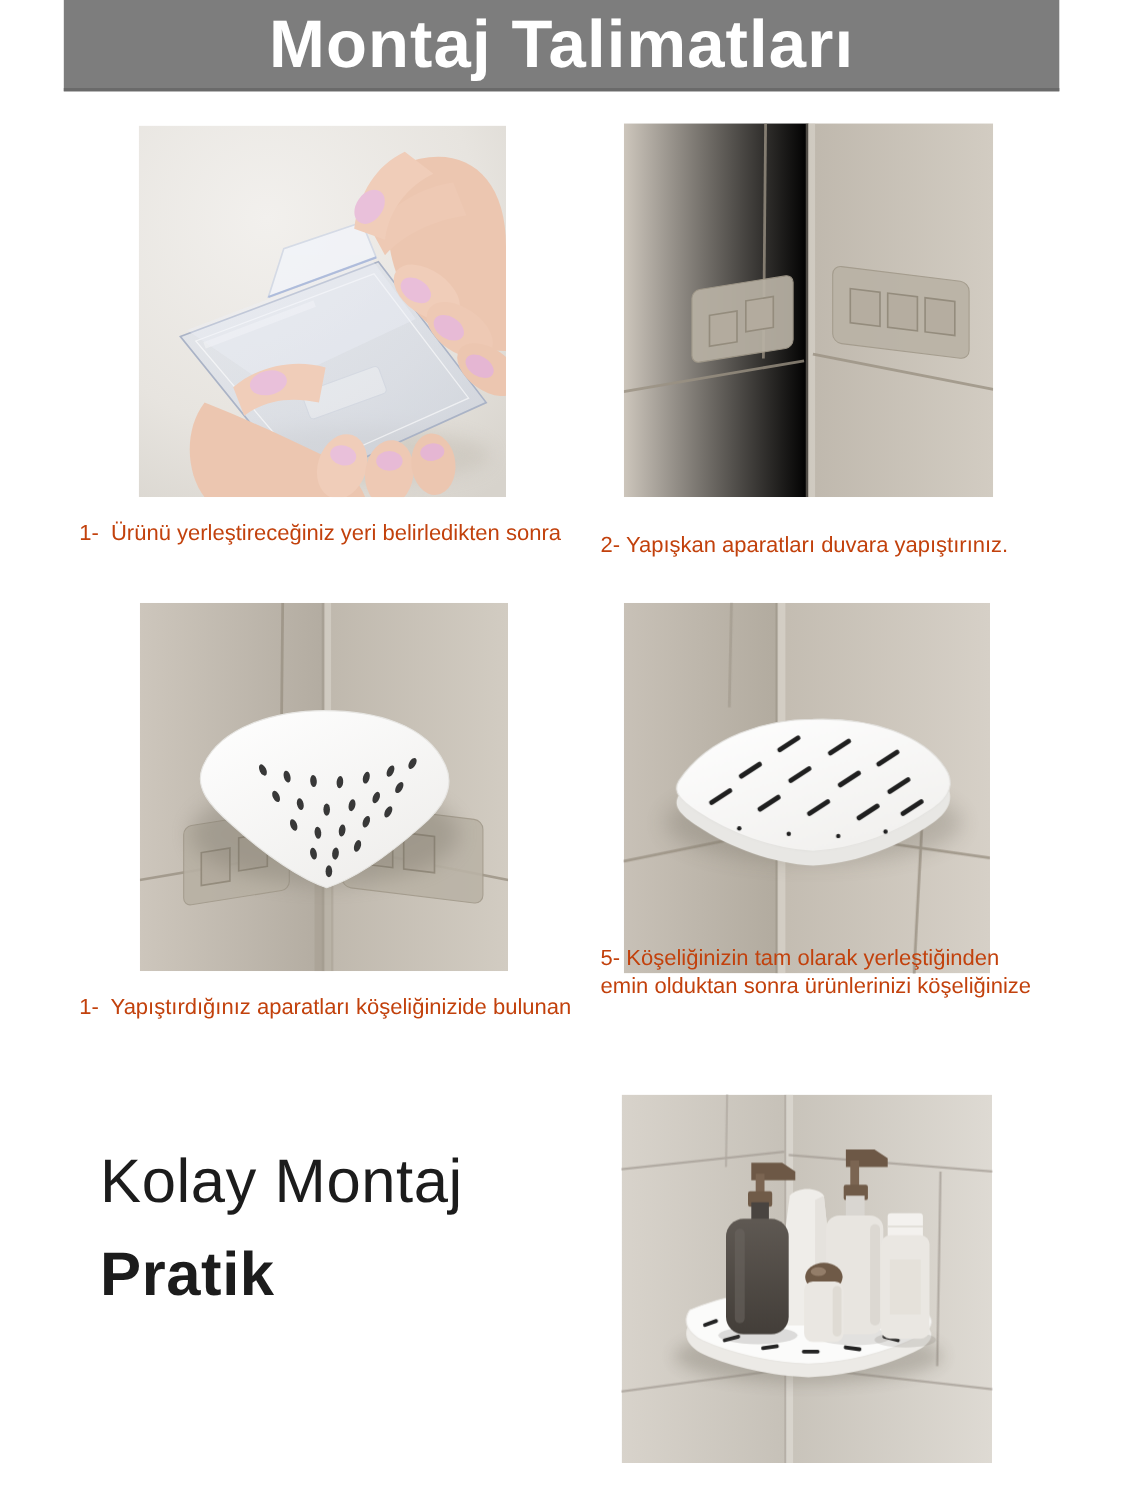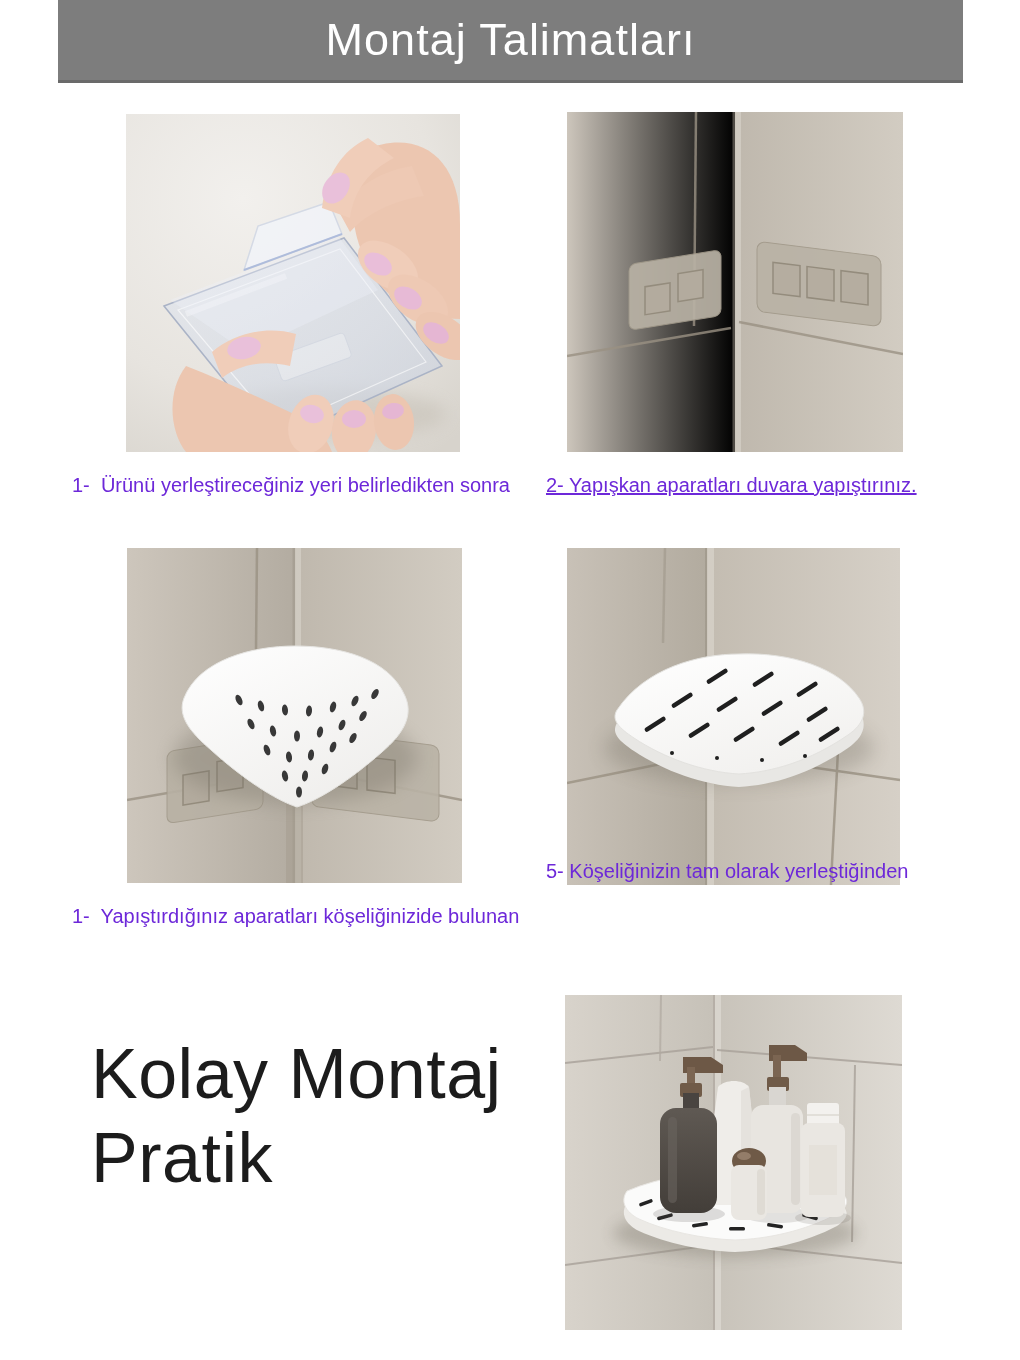--- a/index.html
+++ b/index.html
@@ -6,38 +6,38 @@
   .page{
     position:relative;width:1020px;height:1360px;background:#ffffff;
     font-family:"Liberation Sans","DejaVu Sans",sans-serif;overflow:hidden;
   }
   .banner{
     position:absolute;left:58px;top:0;width:905px;height:80px;
     background:#7d7d7d;border-bottom:3px solid #6a6a6a;
     display:flex;align-items:center;justify-content:center;
   }
   .banner-title{
-    color:#ffffff;font-size:45px;font-weight:400;letter-spacing:1px;text-align:center;
+    color:#ffffff;font-size:61px;font-weight:700;letter-spacing:1px;text-align:center;
   }
   .photo{position:absolute;overflow:hidden;}
   .photo svg{display:block;width:100%;height:100%;}
   #photo-step1{left:126px;top:114px;width:334px;height:338px;}
   #photo-step2{left:567px;top:112px;width:336px;height:340px;}
   #photo-step3{left:127px;top:548px;width:335px;height:335px;}
   #photo-step4{left:567px;top:548px;width:333px;height:337px;}
   #photo-final{left:565px;top:995px;width:337px;height:335px;}
-  .caption{position:absolute;color:#6d28d9;font-size:20px;line-height:26px;}
+  .caption{position:absolute;color:#c2410c;font-size:20px;line-height:26px;}
   .cap-line{white-space:pre;}
   #caption-step1{left:72px;top:472px;width:480px;}
-  #caption-step2{left:546px;top:472px;width:440px;text-decoration:underline;}
+  #caption-step2{left:546px;top:483px;width:440px;}
   #caption-step3{left:72px;top:903px;width:480px;}
   #caption-step4{left:546px;top:858px;width:430px;}
-  .slogan{position:absolute;left:91px;top:1032px;color:#1c1c1c;font-size:70px;line-height:84px;letter-spacing:0.5px;}
+  .slogan{position:absolute;left:91px;top:1032px;color:#1c1c1c;font-size:56px;line-height:84px;letter-spacing:0.5px;}
   .slogan-light{font-weight:400;}
-  .slogan-bold{font-weight:400;}
+  .slogan-bold{font-weight:700;}
 </style>
 </head>
 <body>
 
 <div class="page">
 
   <div class="banner">
     <div class="banner-title">Montaj Talimatları</div>
   </div>
 
@@ -266,20 +266,21 @@
     <div class="cap-line">1-  Ürünü yerleştireceğiniz yeri belirledikten sonra</div>
   </div>
   <div class="caption" id="caption-step2">
     <div class="cap-line">2- Yapışkan aparatları duvara yapıştırınız.</div>
   </div>
   <div class="caption" id="caption-step3">
     <div class="cap-line">1-  Yapıştırdığınız aparatları köşeliğinizide bulunan</div>
   </div>
   <div class="caption" id="caption-step4">
     <div class="cap-line">5- Köşeliğinizin tam olarak yerleştiğinden</div>
+    <div class="cap-line">emin olduktan sonra ürünlerinizi köşeliğinize</div>
   </div>
 
   <div class="slogan">
     <div class="slogan-light">Kolay Montaj</div>
     <div class="slogan-bold">Pratik</div>
   </div>
 
   <div class="photo" id="photo-final">
     <svg viewBox="0 0 337 335">
       <defs>

